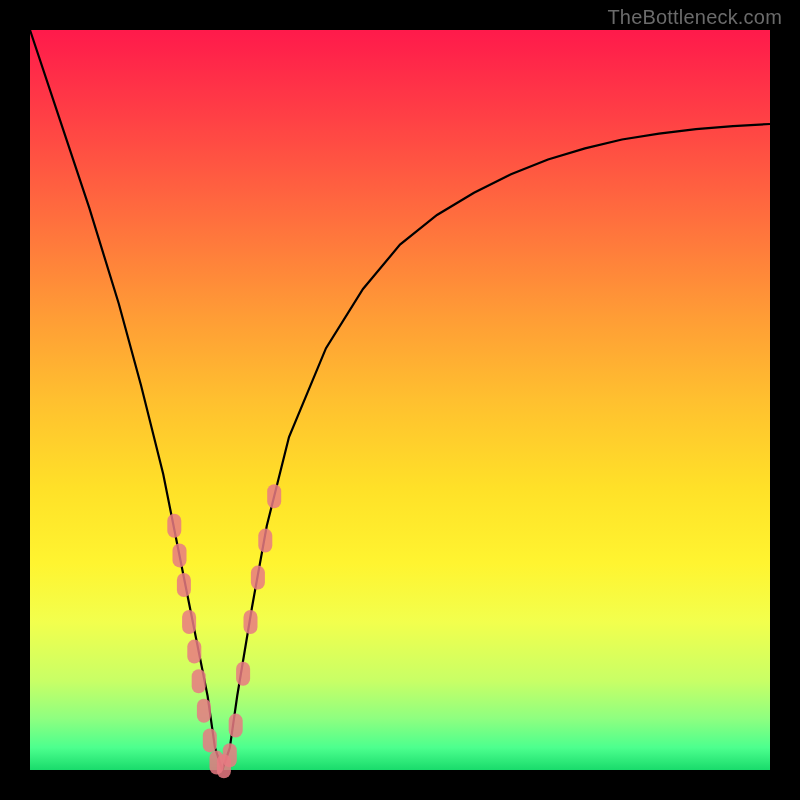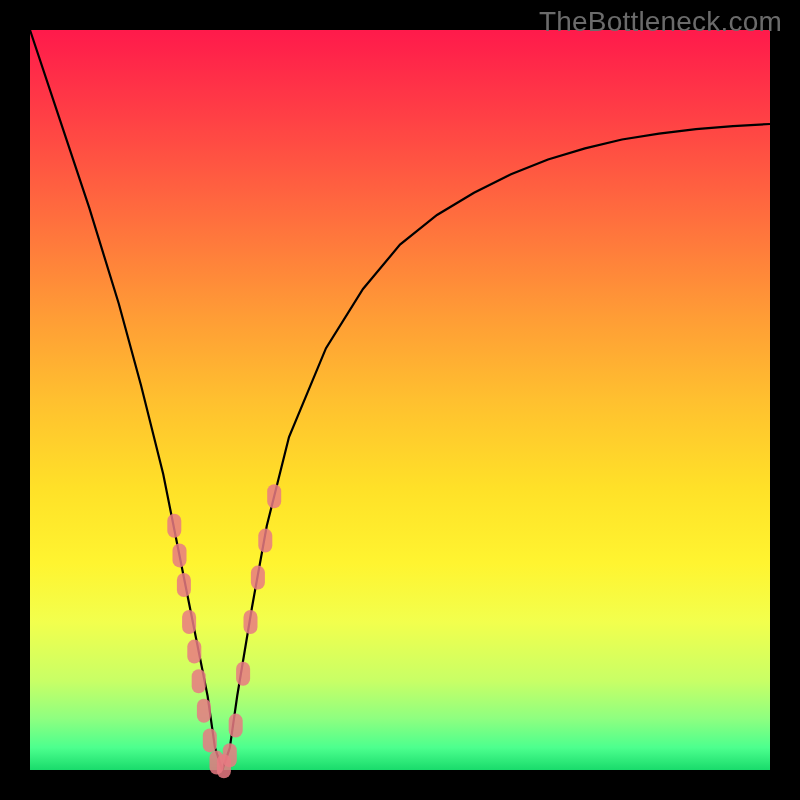--- a/index.html
+++ b/index.html
@@ -39,21 +39,21 @@
       #8fff80 93%,
       #4cff8e 97%,
       #19db6b 100%
     );
   }
   .watermark {
     position: absolute;
     top: 6px;
     right: 18px;
     color: #6b6b6b;
-    font-size: 28px;
+    font-size: 20px;
     font-weight: 500;
     letter-spacing: 0.2px;
     user-select: none;
   }
   svg.curve {
     position: absolute;
     left: 0;
     top: 0;
     width: 740px;
     height: 740px;

